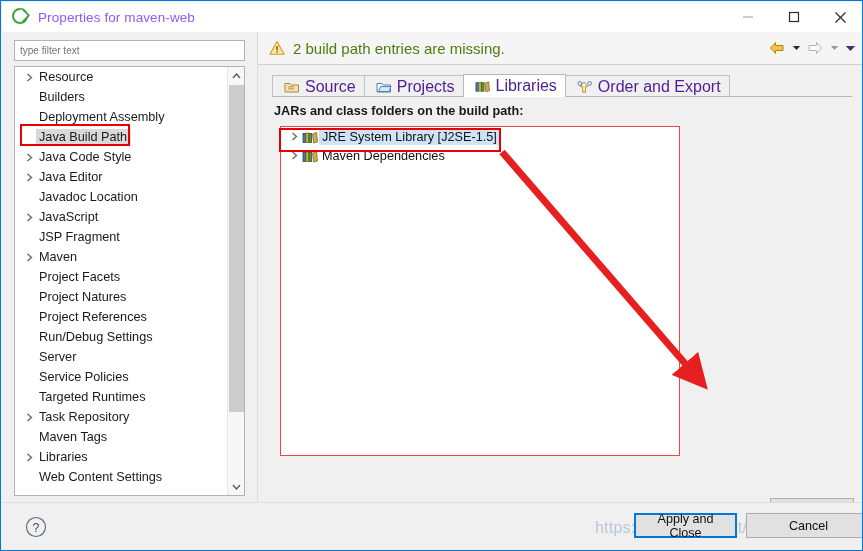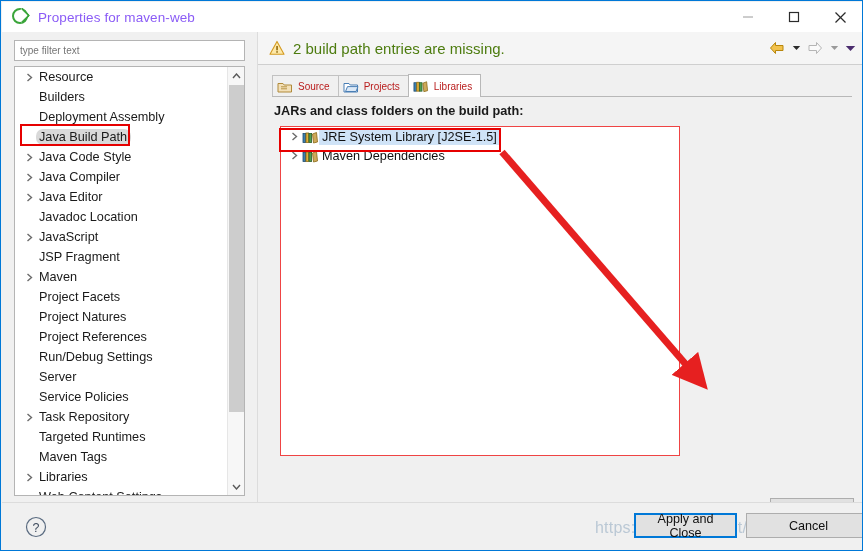--- a/index.html
+++ b/index.html
@@ -110,21 +110,20 @@
     width: 14px; min-width: 14px;
     display: flex; align-items: center; justify-content: center;
     color: #6b6b6b; font-size: 9px;
   }
   .tree-row .twisty svg { display:block; }
   .tree-row .tlabel { padding-left: 2px; }
   .tree-row.selected .tlabel {
     background: #d9d9d9;
     padding: 1px 4px 1px 3px;
     margin-left: -1px;
-    border-radius: 7px;
   }
   
   .redbox-jbp {
     position: absolute;
     left: 19px; top: 123px;
     width: 110px; height: 22px;
     border: 2px solid #e60000;
     box-sizing: border-box;
     z-index: 30;
     pointer-events: none;
@@ -175,23 +174,23 @@
 
   
   .tabstrip {
     position: absolute; left: 14px; top: 42px;
     width: 580px; height: 23px;
     display: flex; align-items: flex-end;
   }
   .tab {
     height: 22px;
     display: flex; align-items: center;
-    padding: 0 8px 0 4px;
-    font-size: 10px;
-    color: #b91c1c;
+    padding: 0 8px 0 11px;
+    font-size: 16px;
+    color: #4c1d95;
     background: #f0f0f0;
     border: 1px solid #c2c2c2;
     border-bottom: none;
     margin-right: -1px;
     box-sizing: border-box;
     position: relative;
   }
   .tab .ticon { margin-right: 5px; width: 16px; height: 15px; display:flex;align-items:center;}
   .tab.active {
     background: #ffffff;
@@ -375,28 +374,20 @@
                 </svg>
               </span>
               <span class="tlabel">Java Code Style</span>
             </div>
             <div class="tree-row">
               <span class="twisty">
                 <svg width="8" height="9" viewBox="0 0 8 9">
                   <path d="M1.5 1 L5.5 4.5 L1.5 8" fill="none" stroke="#6b6b6b" stroke-width="1.4"></path>
                 </svg>
               </span>
-              <span class="tlabel">Java Compiler</span>
-            </div>
-            <div class="tree-row">
-              <span class="twisty">
-                <svg width="8" height="9" viewBox="0 0 8 9">
-                  <path d="M1.5 1 L5.5 4.5 L1.5 8" fill="none" stroke="#6b6b6b" stroke-width="1.4"></path>
-                </svg>
-              </span>
               <span class="tlabel">Java Editor</span>
             </div>
             <div class="tree-row">
               <span class="twisty"></span>
               <span class="tlabel">Javadoc Location</span>
             </div>
             <div class="tree-row">
               <span class="twisty">
                 <svg width="8" height="9" viewBox="0 0 8 9">
                   <path d="M1.5 1 L5.5 4.5 L1.5 8" fill="none" stroke="#6b6b6b" stroke-width="1.4"></path>
@@ -434,30 +425,30 @@
             </div>
             <div class="tree-row">
               <span class="twisty"></span>
               <span class="tlabel">Server</span>
             </div>
             <div class="tree-row">
               <span class="twisty"></span>
               <span class="tlabel">Service Policies</span>
             </div>
             <div class="tree-row">
+              <span class="twisty"></span>
+              <span class="tlabel">Targeted Runtimes</span>
+            </div>
+            <div class="tree-row">
               <span class="twisty">
                 <svg width="8" height="9" viewBox="0 0 8 9">
                   <path d="M1.5 1 L5.5 4.5 L1.5 8" fill="none" stroke="#6b6b6b" stroke-width="1.4"></path>
                 </svg>
               </span>
               <span class="tlabel">Task Repository</span>
-            </div>
-            <div class="tree-row">
-              <span class="twisty"></span>
-              <span class="tlabel">Targeted Runtimes</span>
             </div>
             <div class="tree-row">
               <span class="twisty"></span>
               <span class="tlabel">Maven Tags</span>
             </div>
             <div class="tree-row">
               <span class="twisty">
                 <svg width="8" height="9" viewBox="0 0 8 9">
                   <path d="M1.5 1 L5.5 4.5 L1.5 8" fill="none" stroke="#6b6b6b" stroke-width="1.4"></path>
                 </svg>
@@ -548,20 +539,30 @@
             <span class="ticon">
               <svg width="17" height="14" viewBox="0 0 17 14">
                 <rect x="1" y="3.5" width="2.6" height="9" fill="#3b7fb0" stroke="#1e4a6b" stroke-width=".8"></rect>
                 <rect x="4" y="3" width="2.6" height="9.5" fill="#e0b13a" stroke="#8a6a14" stroke-width=".8"></rect>
                 <rect x="7" y="3.5" width="2.6" height="9" fill="#4f9e4f" stroke="#2b5c2b" stroke-width=".8"></rect>
                 <path d="M10.5 4 L14.5 2.5 L15.5 12 L11.5 13 Z" fill="#cfa85a" stroke="#8a6a14" stroke-width=".8"></path>
               </svg>
             </span>
             <span>Libraries</span>
           </div>
+          <div class="tab">
+            <span class="ticon">
+              <svg width="17" height="14" viewBox="0 0 17 14">
+                <path d="M6 12.5 L6 6.5 L3.5 6.5 L7.5 1.8 L11.5 6.5 L9 6.5 L9 12.5 Z" fill="#fdf0c8" stroke="#b08a3a" stroke-width="1"></path>
+                <circle cx="3" cy="3.2" r="2" fill="none" stroke="#4a7fb5" stroke-width="1"></circle>
+                <circle cx="13.4" cy="3.2" r="2" fill="none" stroke="#4a7fb5" stroke-width="1"></circle>
+              </svg>
+            </span>
+            <span>Order and Export</span>
+          </div>
         </div>
       <div class="tab-content-line"></div>
 
       <div class="section-label">JARs and class folders on the build path:</div>
 
       <div class="lib-box">
         <div id="lib-list">
             <div class="lib-row selected">
               <span class="twisty">
                 <svg width="8" height="9" viewBox="0 0 8 9">

